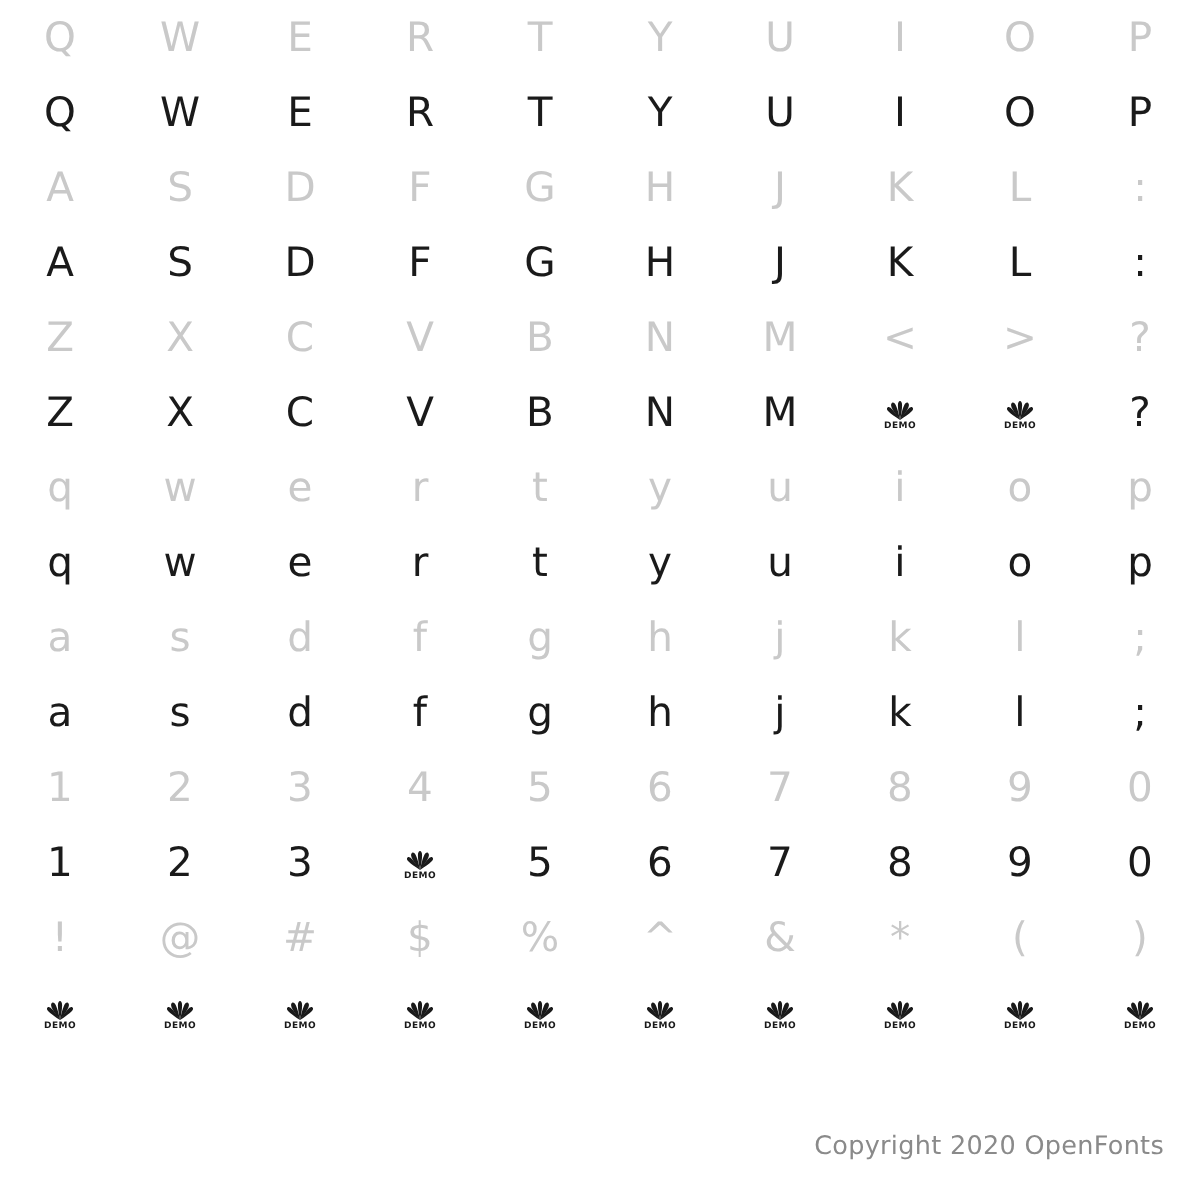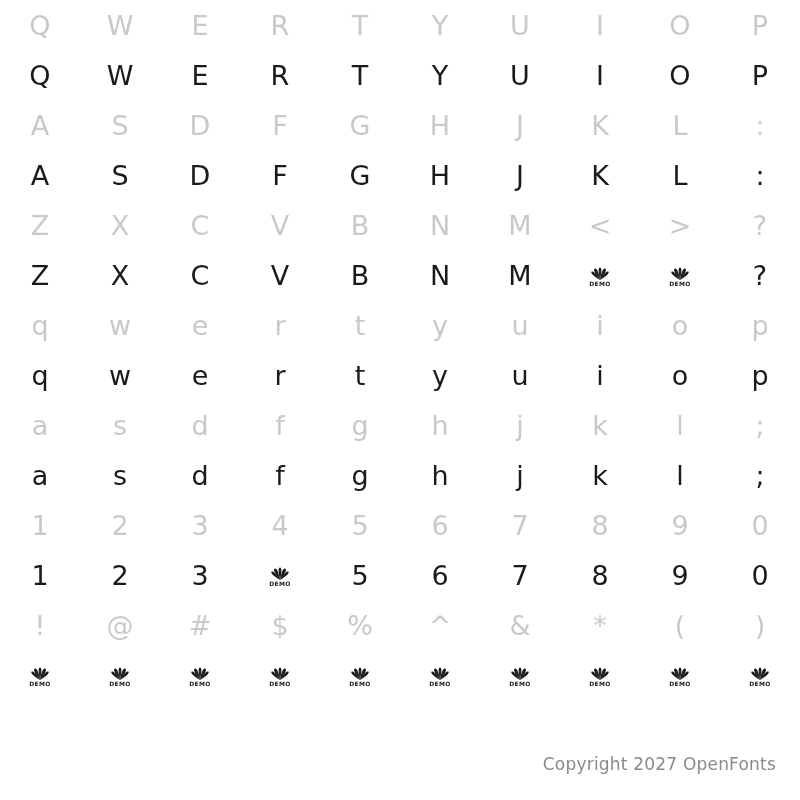--- a/index.html
+++ b/index.html
@@ -365,14 +365,14 @@
             <path d="M12 13 C11.2 9 10.6 6 10.6 3.2 C10.6 1.6 11.2 0.4 12 0.4 C12.8 0.4 13.4 1.6 13.4 3.2 C13.4 6 12.8 9 12 13 Z"></path>
             <path d="M12 13 C9.4 9.6 7.6 7.2 6.4 4.6 C5.8 3.2 6 1.9 6.8 1.5 C7.6 1.1 8.7 1.9 9.3 3.3 C10.4 5.9 11.3 9.2 12 13 Z"></path>
             <path d="M12 13 C14.6 9.6 16.4 7.2 17.6 4.6 C18.2 3.2 18 1.9 17.2 1.5 C16.4 1.1 15.3 1.9 14.7 3.3 C13.6 5.9 12.7 9.2 12 13 Z"></path>
             <path d="M12 13 C8.6 10.8 6.2 9.2 4.2 7.2 C3.2 6.2 3 5.1 3.7 4.6 C4.4 4.1 5.6 4.6 6.6 5.7 C8.5 7.7 10.3 10.2 12 13 Z"></path>
             <path d="M12 13 C15.4 10.8 17.8 9.2 19.8 7.2 C20.8 6.2 21 5.1 20.3 4.6 C19.6 4.1 18.4 4.6 17.4 5.7 C15.5 7.7 13.7 10.2 12 13 Z"></path>
           </svg>
           <div class="word">DEMO</div>
         </div>
       </div>
     </div>
-  <div class="footer">Copyright 2027 OpenFonts</div>
+  <div class="footer">Copyright 2020 OpenFonts</div>
 </div>
 
 </body></html>

